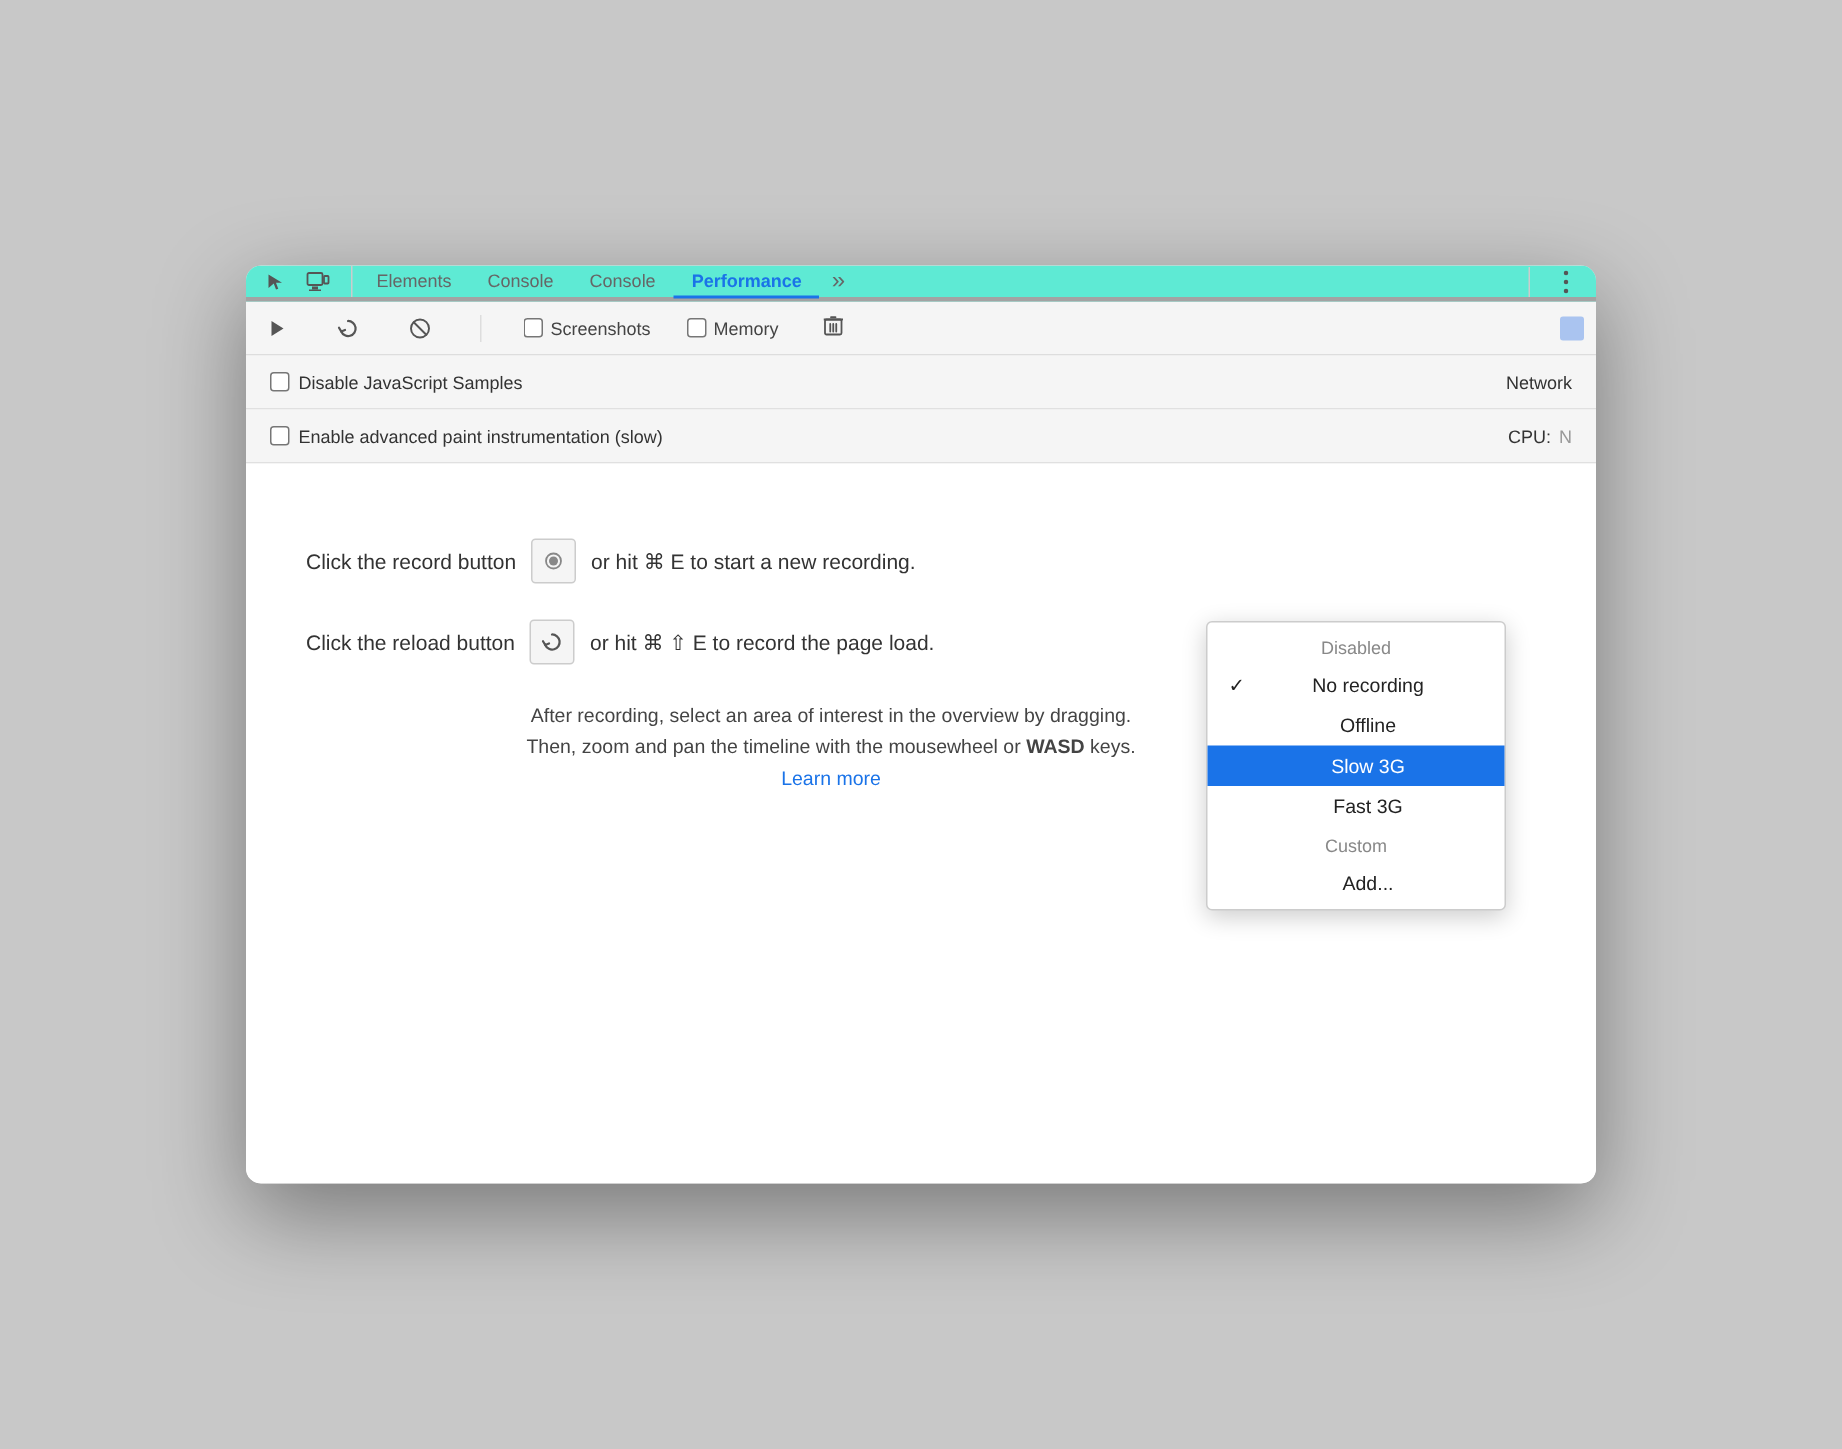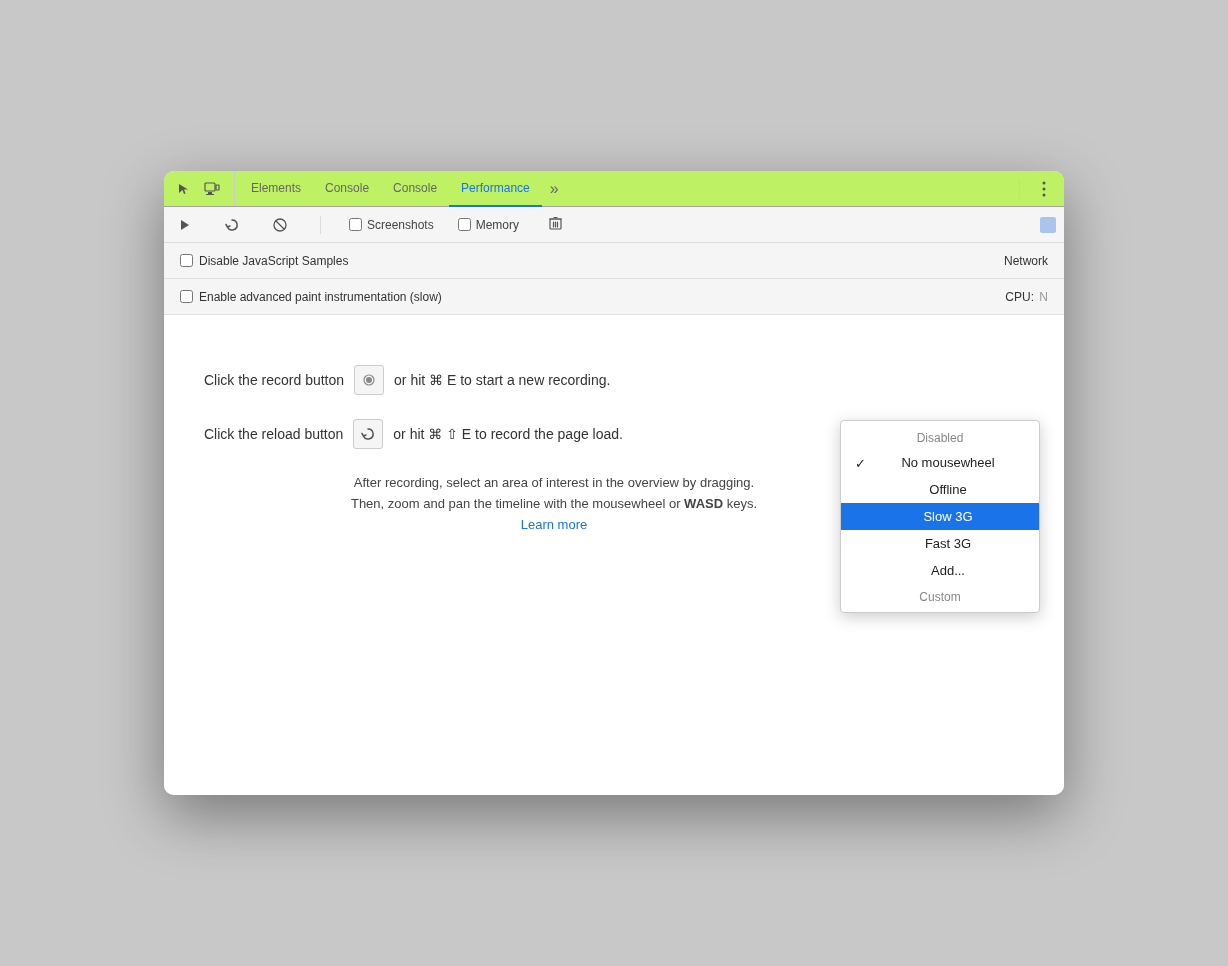--- a/index.html
+++ b/index.html
@@ -54,25 +54,25 @@
       position: absolute;
       left: 50%;
       transform: translateX(-50%);
       font-size: 13px;
       color: #444;
       font-weight: 500;
     }
 
     
     .tabbar {
-      background: #bef264;
-      border-bottom: 1px solid #a3a3a3;
+      background: #5eead4;
+      border-bottom: 3px solid #a3a3a3;
       display: flex;
       align-items: stretch;
-      height: 36px;
+      height: 24px;
       padding: 0 8px;
       position: relative;
     }
 
     .devtools-icons {
       display: flex;
       align-items: center;
       gap: 4px;
       padding-right: 10px;
       border-right: 1px solid #ccc;
@@ -98,21 +98,21 @@
       font-size: 12px;
       color: #666;
       cursor: pointer;
       border-bottom: 2px solid transparent;
       margin-bottom: -1px;
       white-space: nowrap;
     }
     .tab.active {
       color: #1a73e8;
       border-bottom: 2px solid #1a73e8;
-      font-weight: 400;
+      font-weight: 700;
     }
 
     .tab-more {
       display: flex;
       align-items: center;
       padding: 0 8px;
       color: #666;
       cursor: pointer;
       font-size: 16px;
     }
@@ -249,21 +249,21 @@
 
     .learn-more {
       color: #1a73e8;
       cursor: pointer;
     }
 
     
     .dropdown-menu {
       position: absolute;
       top: 105px;
-      left: 676px;
+      left: 640px;
       background: #fff;
       border: 1px solid #ccc;
       border-radius: 4px;
       box-shadow: 0 4px 16px rgba(0,0,0,0.2);
       min-width: 200px;
       z-index: 100;
       padding: 4px 0;
     }
 
     .menu-item {
@@ -445,44 +445,44 @@
     </div>
 
     <div class="dropdown-menu">
 
       <div class="menu-item category">
         <span>Disabled</span>
       </div>
 
       <div class="menu-item">
         <span class="checkmark">✓</span>
-        <span>No mousewheel</span>
+        <span>No recording</span>
       </div>
 
 
       <div class="menu-item">
         <span>Offline</span>
       </div>
 
       <div class="menu-item selected">
         <span>Slow 3G</span>
       </div>
 
       <div class="menu-item">
         <span>Fast 3G</span>
       </div>
 
+      <div class="menu-item category">
+        <span>Custom</span>
+      </div>
+
       <div class="menu-item">
         <span>Add...</span>
       </div>
 
-      <div class="menu-item category">
-        <span>Custom</span>
-      </div>
-
     </div>
 
     <div style="position:absolute; top:270px; left:814px; pointer-events:none; font-size:18px; color:#222;">
       ↖
     </div>
 
   </div>
 
 </div>
 

